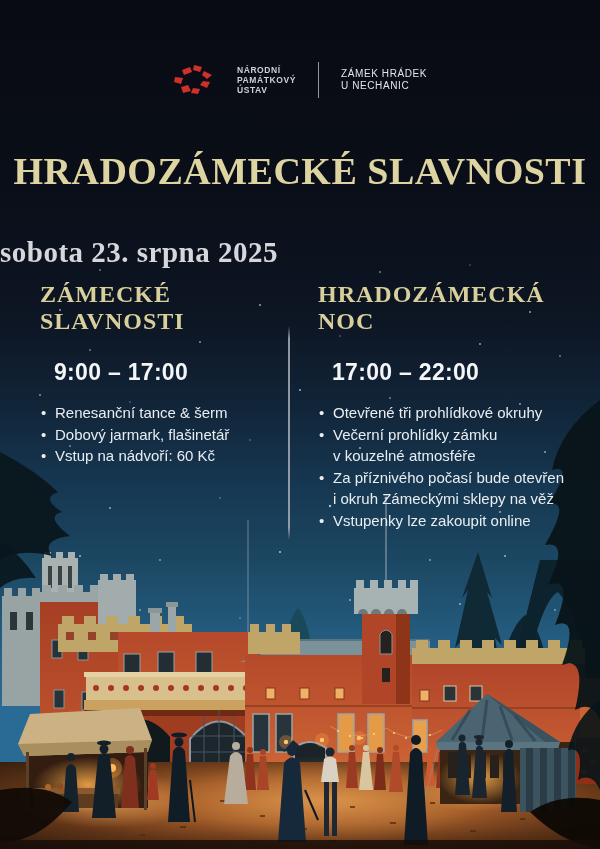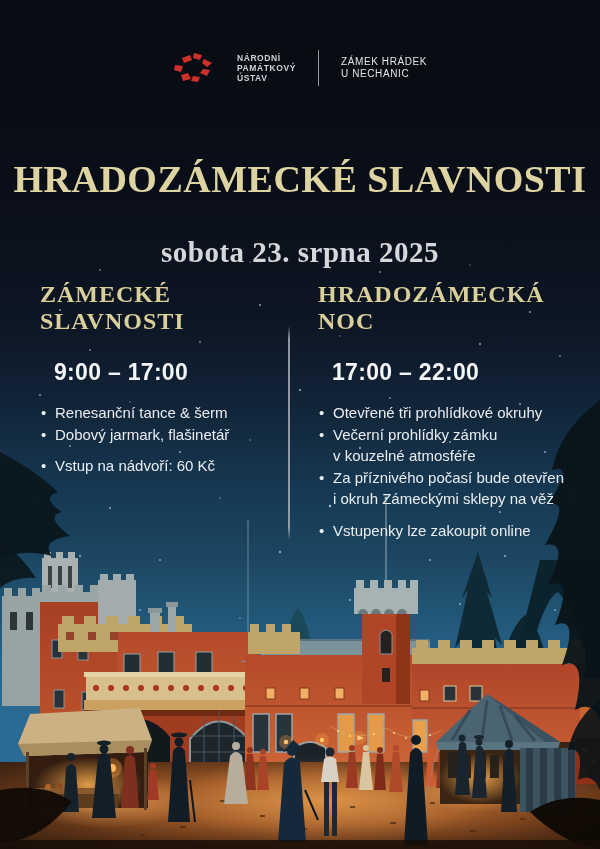--- a/index.html
+++ b/index.html
@@ -7,41 +7,41 @@
     position:relative;width:600px;height:849px;overflow:hidden;
     font-family:"Liberation Sans",sans-serif;
     background:linear-gradient(180deg,
       #080b11 0%, #0a0e18 22%, #0d1624 38%, #112539 48%,
       #163751 57%, #1b4560 65%, #215575 72%, #27638a 78%, #2a6b95 84%, #2a6b95 100%);
   }
   .illu{position:absolute;inset:0;z-index:1;}
   .txt{position:absolute;z-index:2;}
 
   
-  .logo-row{top:50px;left:0;width:600px;display:flex;justify-content:center;align-items:center;gap:22px;}
+  .logo-row{top:62px;left:0;width:600px;display:flex;justify-content:center;align-items:center;gap:22px;}
   .logo-org{color:#ccd1d7;font-size:8.5px;line-height:10px;font-weight:bold;letter-spacing:.6px;}
   .logo-sep{width:1px;height:36px;background:rgba(220,225,230,.65);}
   .logo-site{color:#e2e6ea;font-size:10px;line-height:12px;font-weight:normal;letter-spacing:.6px;}
 
-  .title{top:132px;left:0;width:600px;text-align:center;white-space:nowrap;
+  .title{top:124px;left:0;width:600px;text-align:center;white-space:nowrap;
     font-family:"Liberation Serif",serif;font-weight:bold;font-size:38px;letter-spacing:.5px;color:#ddd4a2;}
-  .date{top:212px;left:0;width:600px;text-align:center;
+  .date{top:212px;left:0;width:600px;
     font-family:"Liberation Serif",serif;font-weight:bold;font-size:29px;letter-spacing:.5px;color:#d6d7db;}
 
   
   .col{position:absolute;top:281px;}
   .col-left{left:40px;width:245px;}
   .col-right{left:318px;width:252px;}
   .col h3{margin:0;font-family:"Liberation Serif",serif;font-weight:bold;font-size:24px;
     letter-spacing:1px;color:#d9cf9b;}
   .time{margin-top:24px;padding-left:14px;font-size:23px;font-weight:bold;color:#f3f5f7;letter-spacing:.3px;}
   .col ul{list-style:none;margin:16px 0 0 0;padding:0;}
   .col li{position:relative;padding-left:15px;margin:0;color:#e9edf0;font-size:15px;line-height:21.5px;white-space:pre-line;}
   .col li::before{content:"•";position:absolute;left:1px;top:0;color:#e9edf0;}
-  .col ul.note{margin-top:10px;}
+  .col ul.note{margin-top:0;}
   .col-divider{position:absolute;left:288px;top:326px;width:1.5px;height:214px;z-index:2;
     background:linear-gradient(180deg,rgba(160,168,178,0),rgba(165,172,182,.85) 6%,rgba(165,172,182,.85) 94%,rgba(160,168,178,0));}
 </style>
 </head>
 <body>
 
 <div class="poster">
 
   <svg class="illu" viewBox="0 0 600 849">
     <defs>

